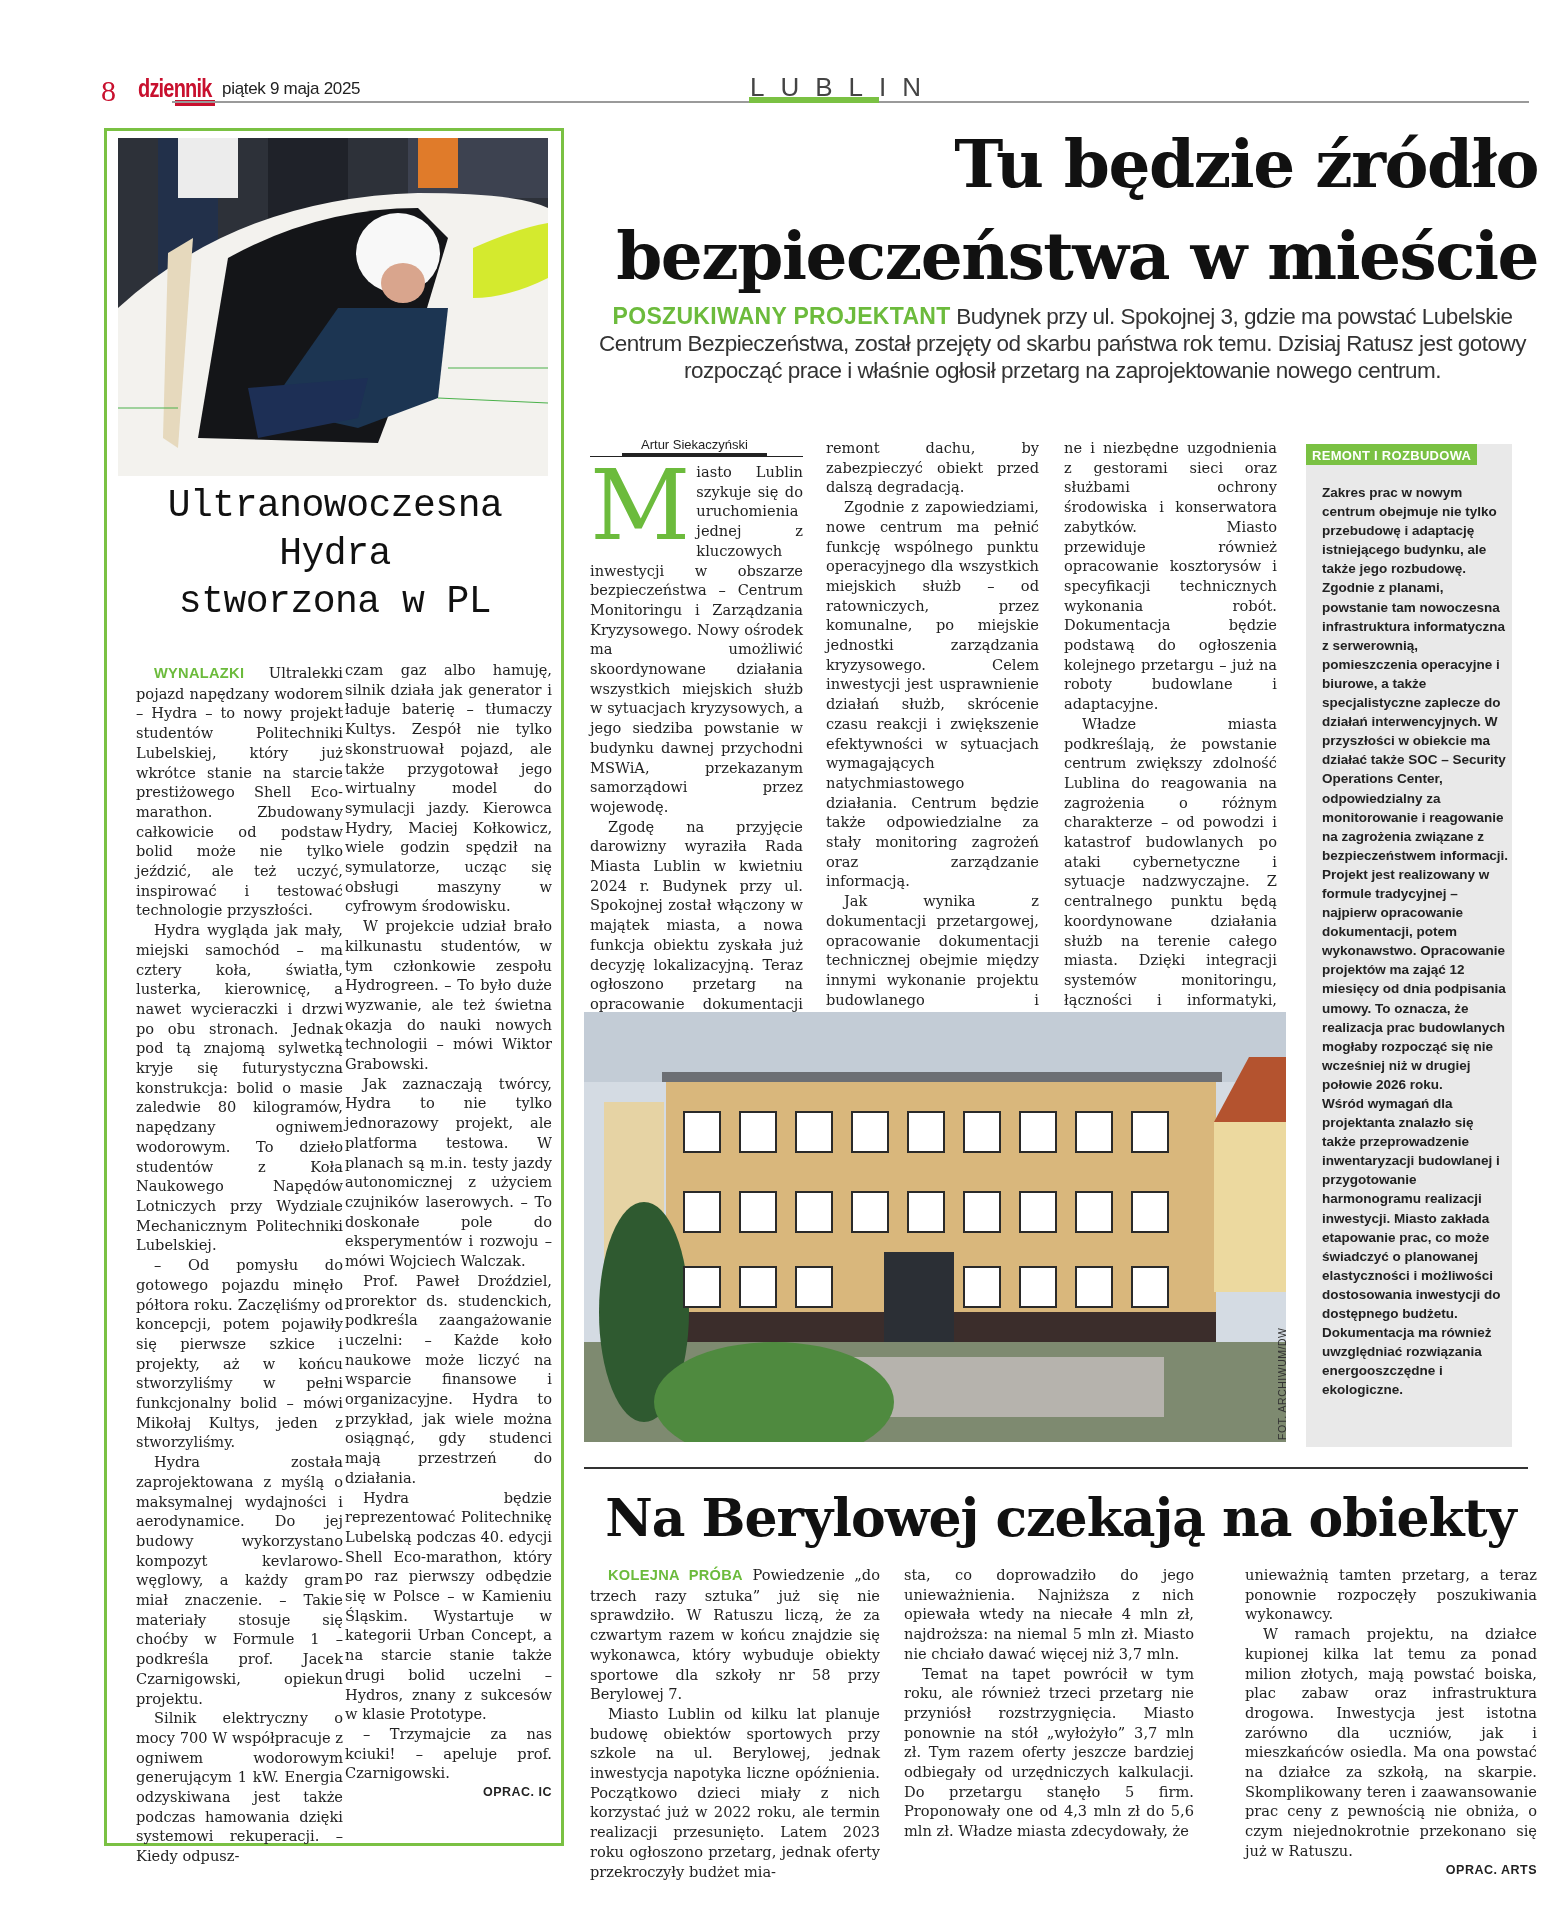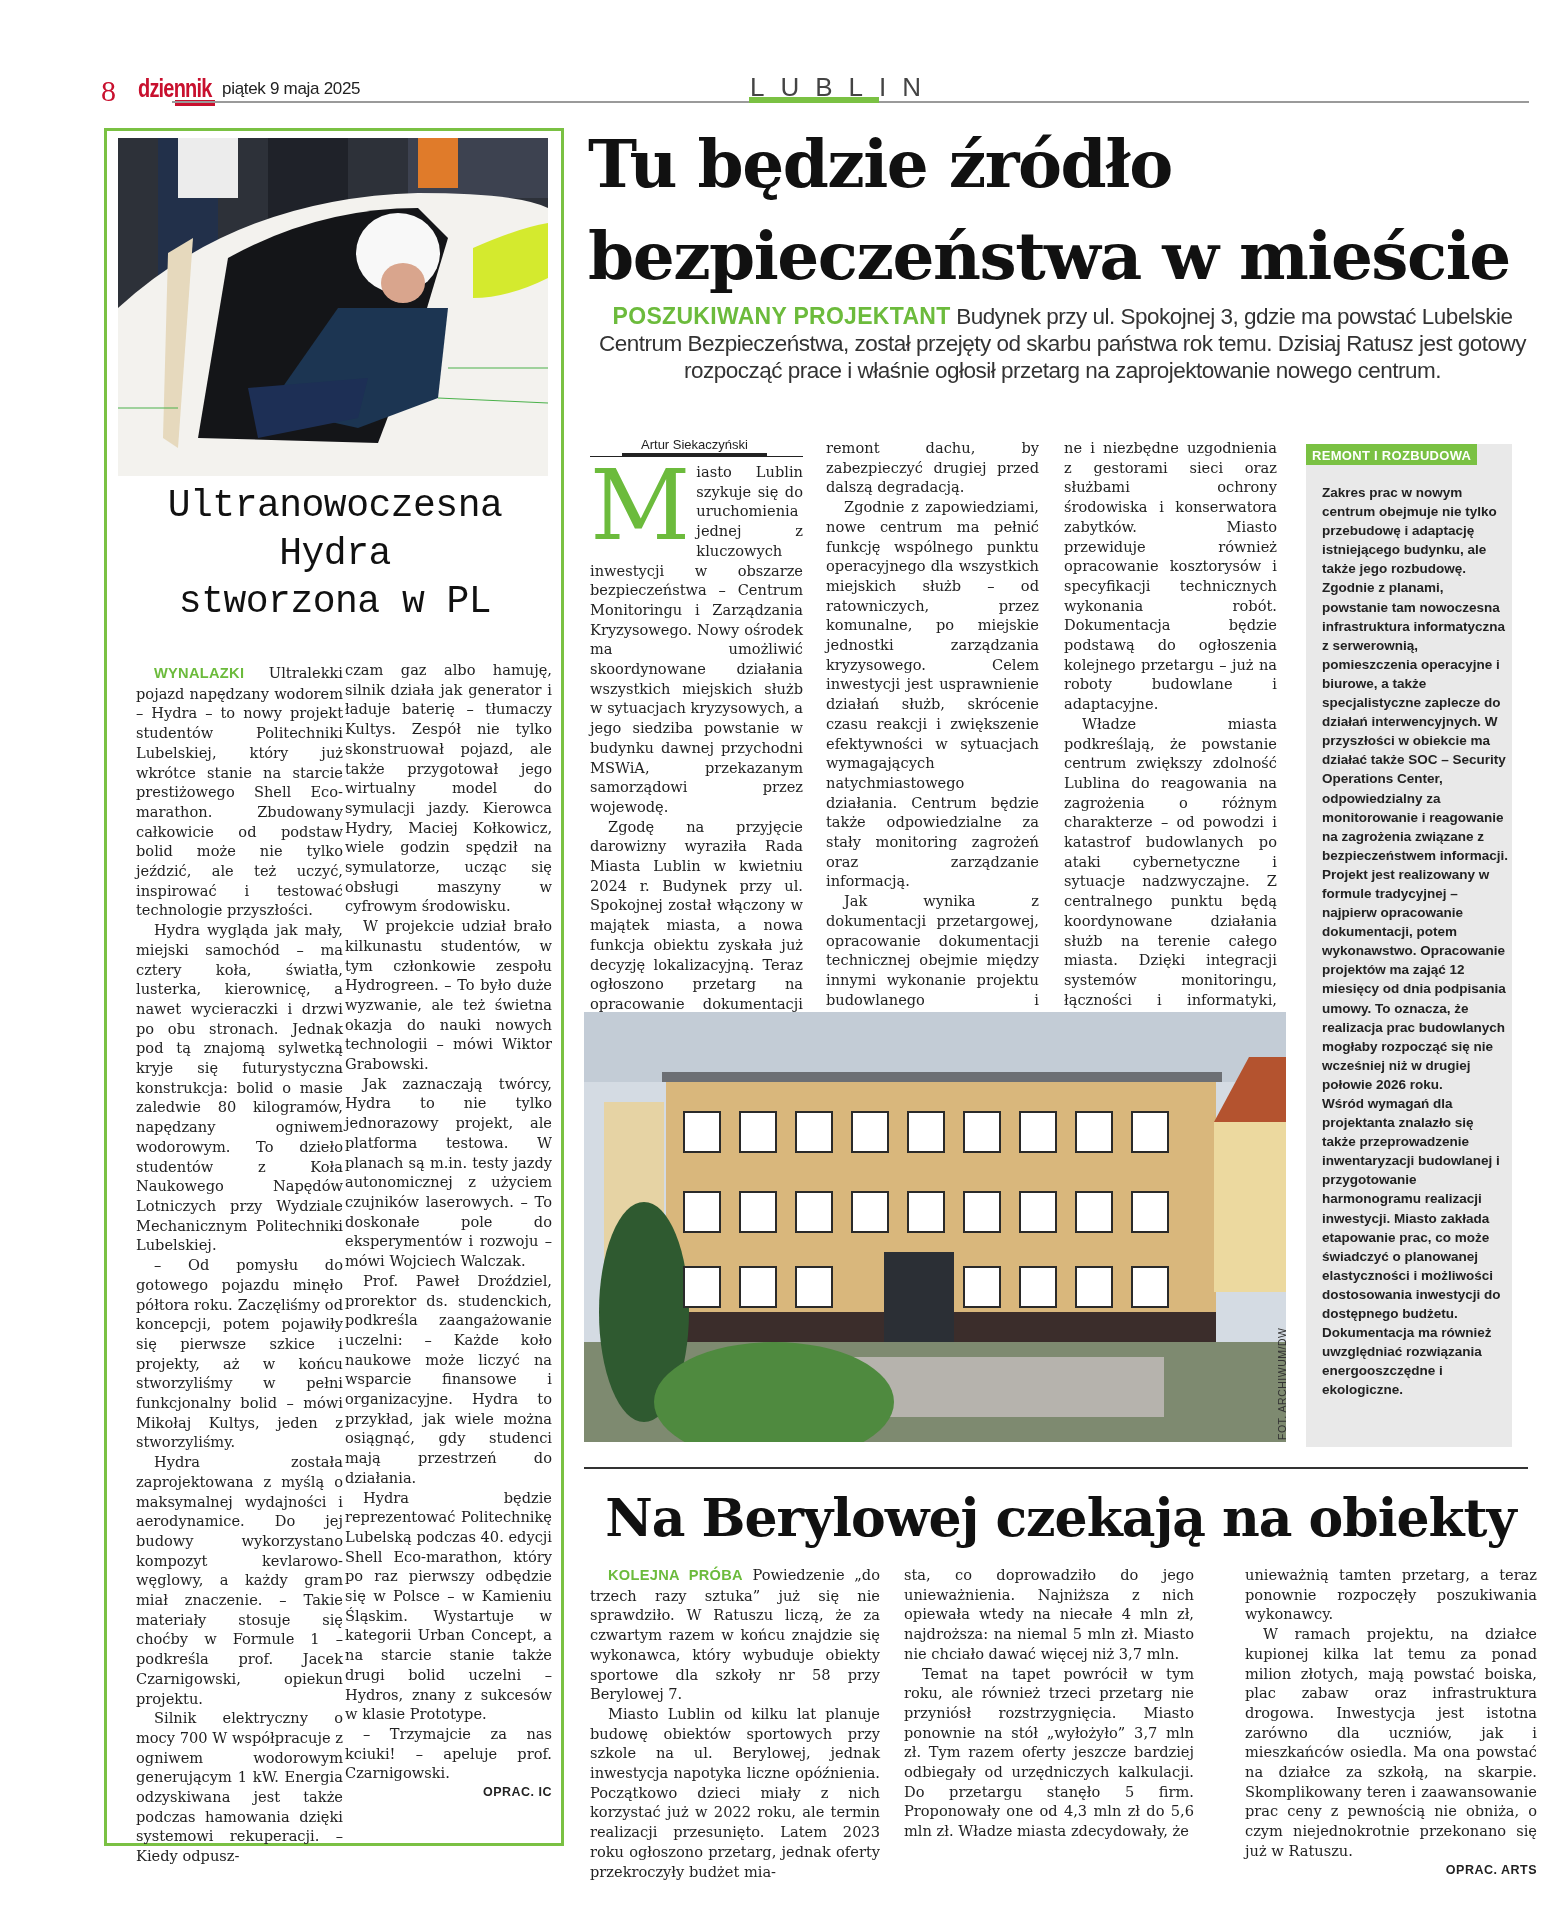--- a/index.html
+++ b/index.html
@@ -20,21 +20,21 @@
   .photo-car { position: absolute; left: 118px; top: 138px; width: 430px; height: 338px; overflow: hidden; background: linear-gradient(180deg, #3a3f48 0%, #2c3038 40%, #efefef 40%); }
   .left-headline { position: absolute; left: 110px; top: 482px; width: 450px; text-align: center; font-family: Liberation Mono, monospace; font-size: 38px; line-height: 48px; color: #111; letter-spacing: -0.5px; }
   .col { position: absolute; font-family: "DejaVu Serif", serif; font-size: 14.6px; line-height: 19.7px; text-align: justify; color: #222; }
   .col p { text-indent: 18px; }
   .col p.noindent { text-indent: 0; }
   .kicker { font-family: "Liberation Sans", sans-serif; font-weight: bold; color: #6cbb3c; letter-spacing: 0.3px; }
   .bold { font-weight: normal; }
   .sig { font-family: "Liberation Sans", sans-serif; font-weight: bold; font-size: 12.5px; text-align: right; letter-spacing: 0.5px; }
 
   
-  .main-headline { position: absolute; left: 588px; top: 118px; width: 950px; text-align: left; font-family: "DejaVu Serif", serif; font-size: 66px; line-height: 92px; font-weight: bold; color: #111; letter-spacing: -1.5px; }
+  .main-headline { position: absolute; left: 588px; top: 118px; width: 950px; text-align: right; font-family: "DejaVu Serif", serif; font-size: 66px; line-height: 92px; font-weight: bold; color: #111; letter-spacing: -1.5px; }
   .lead { position: absolute; left: 590px; top: 303px; width: 945px; text-align: center; font-family: "Liberation Sans", sans-serif; font-size: 22.5px; line-height: 27px; color: #333; letter-spacing: -0.5px; }
   .lead .kicker { font-size: 23px; }
 
   .byline { position: absolute; left: 622px; top: 437px; width: 145px; text-align: center; font-family: "Liberation Sans", sans-serif; font-size: 13px; color: #222; border-bottom: 3px solid #222; padding-bottom: 1px; }
   .byline-rule { position: absolute; left: 590px; top: 456px; width: 213px; height: 1px; background: #222; }
   .dropcap { float: left; font-family: "DejaVu Serif", serif; font-size: 98px; line-height: 78px; color: #6cbb3c; margin: 4px 6px 0 0; }
 
   
   .sidebar-box { position: absolute; left: 1306px; top: 444px; width: 206px; height: 1003px; background: #e9e9e9; }
   .sidebar-tag { position: absolute; left: 1306px; top: 444px; height: 21px; padding: 4px 6px; background: #7ac143; color: #ffffff; font-family: "Liberation Sans", sans-serif; font-weight: bold; font-size: 13px; letter-spacing: 0.3px; }
@@ -116,21 +116,21 @@
 
 <div class="byline-rule"></div>
 <div class="byline">Artur Siekaczyński</div>
 
 <div class="col" style="left:590px; top:462px; width:213px;">
   <p class="noindent"><span class="dropcap">M</span><span>iasto Lublin szykuje się do uruchomienia jednej z kluczowych inwestycji w obszarze bezpieczeństwa – Centrum Monitoringu i Zarządzania Kryzysowego. Nowy ośrodek ma umożliwić skoordynowane działania wszystkich miejskich służb w sytuacjach kryzysowych, a jego siedziba powstanie w budynku dawnej przychodni MSWiA, przekazanym samorządowi przez wojewodę.</span></p>
   <p>Zgodę na przyjęcie darowizny wyraziła Rada Miasta Lublin w kwietniu 2024 r. Budynek przy ul. Spokojnej został włączony w majątek miasta, a nowa funkcja obiektu zyskała już decyzję lokalizacyjną. Teraz ogłoszono przetarg na opracowanie dokumentacji projektowej. Do tej pory Urząd Miasta Lublin zlecił</p>
 </div>
 
 <div class="col" style="left:826px; top:438px; width:213px;">
-  <p class="noindent">remont dachu, by zabezpieczyć drugiej przed dalszą degradacją.</p>
+  <p class="noindent">remont dachu, by zabezpieczyć obiekt przed dalszą degradacją.</p>
   <p>Zgodnie z zapowiedziami, nowe centrum ma pełnić funkcję wspólnego punktu operacyjnego dla wszystkich miejskich służb – od ratowniczych, przez komunalne, po miejskie jednostki zarządzania kryzysowego. Celem inwestycji jest usprawnienie działań służb, skrócenie czasu reakcji i zwiększenie efektywności w sytuacjach wymagających natychmiastowego działania. Centrum będzie także odpowiedzialne za stały monitoring zagrożeń oraz zarządzanie informacją.</p>
   <p>Jak wynika z dokumentacji przetargowej, opracowanie dokumentacji technicznej obejmie między innymi wykonanie projektu budowlanego i wykonawczego, program funkcjonalno-użytkowy, ekspertyzy technicz-</p>
 </div>
 
 <div class="col" style="left:1064px; top:438px; width:213px;">
   <p class="noindent">ne i niezbędne uzgodnienia z gestorami sieci oraz służbami ochrony środowiska i konserwatora zabytków. Miasto przewiduje również opracowanie kosztorysów i specyfikacji technicznych wykonania robót. Dokumentacja będzie podstawą do ogłoszenia kolejnego przetargu – już na roboty budowlane i adaptacyjne.</p>
   <p>Władze miasta podkreślają, że powstanie centrum zwiększy zdolność Lublina do reagowania na zagrożenia o różnym charakterze – od powodzi i katastrof budowlanych po ataki cybernetyczne i sytuacje nadzwyczajne. Z centralnego punktu będą koordynowane działania służb na terenie całego miasta. Dzięki integracji systemów monitoringu, łączności i informatyki, reakcje mają być szybsze i skuteczniejsze.</p>
 </div>
 
 <div class="sidebar-box"></div>

